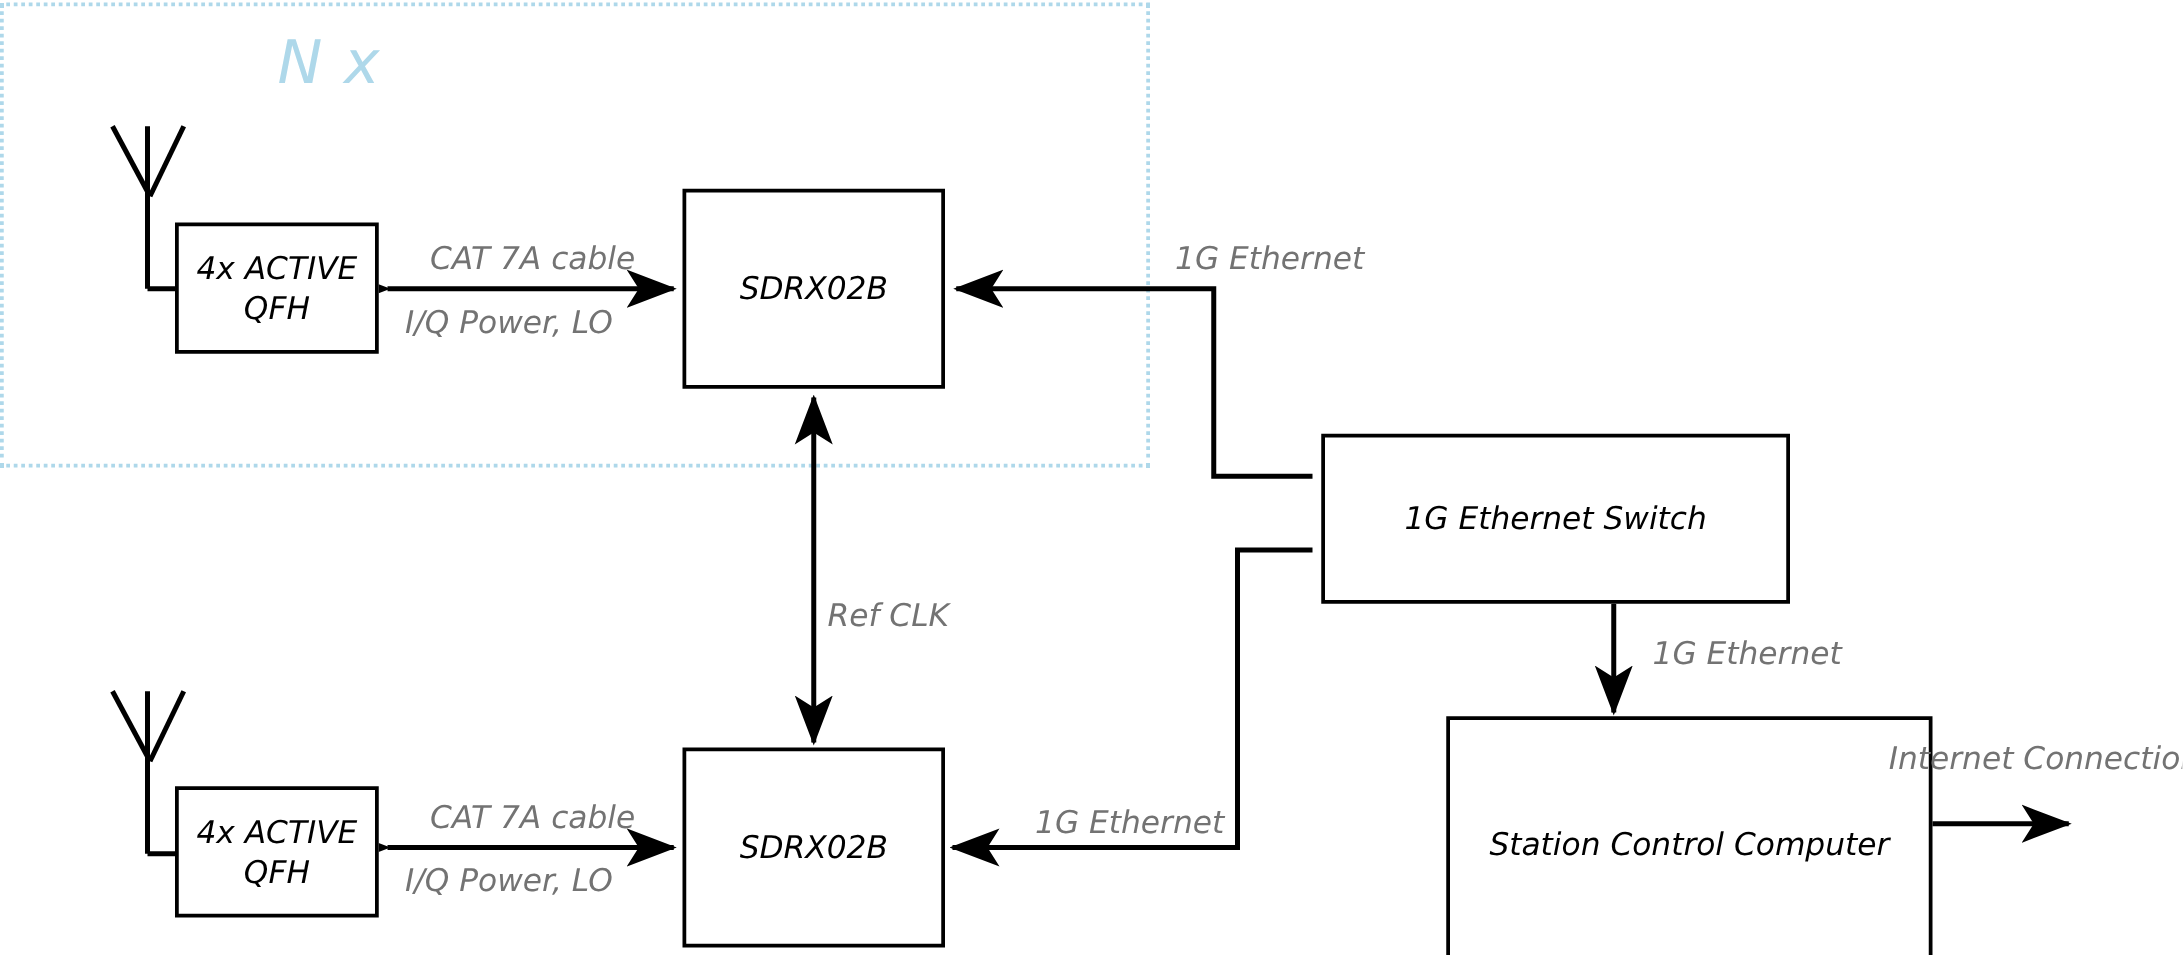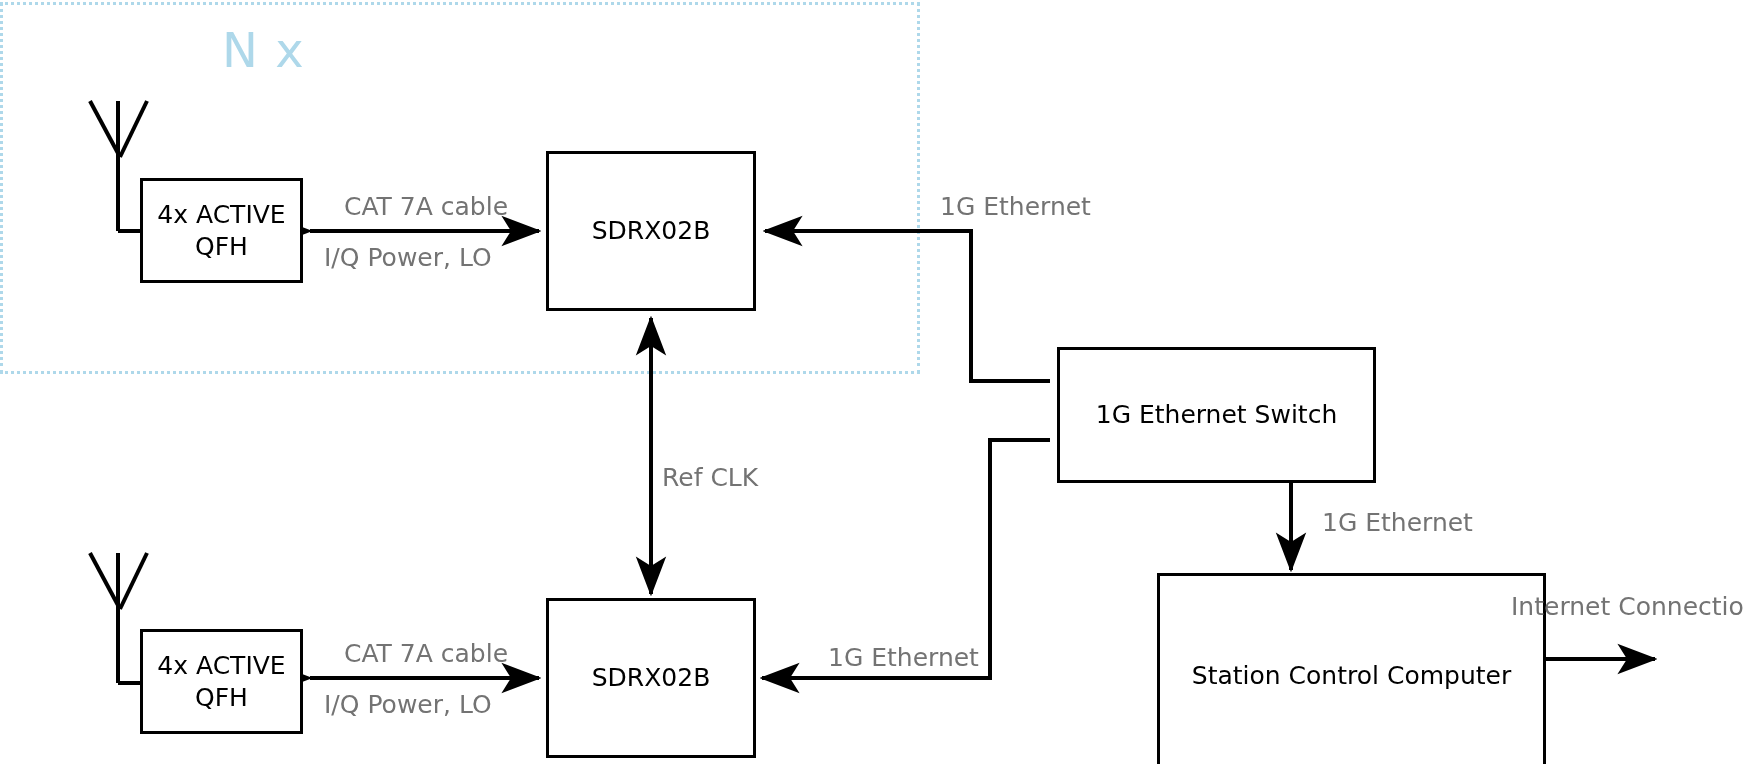--- a/index.html
+++ b/index.html
@@ -2,20 +2,21 @@
 <html><head>
 <meta charset="utf-8">
 <style>
   html,body{margin:0;padding:0;background:#ffffff;}
   #root{
     position:relative;
     width:1746px;height:764px;
     background:#ffffff;
     font-family:"DejaVu Sans","Liberation Sans",sans-serif;
     overflow:hidden;
+    font-style:italic;
   }
   .svgwrap{position:absolute;left:0;top:0;width:1746px;height:764px;}
   .box{
     position:absolute;
     border:3px solid #000000;
     background:#ffffff;
     box-sizing:border-box;
     display:flex;align-items:center;justify-content:center;
     text-align:center;
     font-size:25px;
@@ -109,33 +110,33 @@
   <div class="box" style="left:140px;top:178px;width:163px;height:105px;">4x ACTIVE
 QFH</div>
 
   <div class="box" style="left:546px;top:151px;width:210px;height:160px;">SDRX02B</div>
 
   <div class="box" style="left:140px;top:629px;width:163px;height:105px;">4x ACTIVE
 QFH</div>
 
   <div class="box" style="left:546px;top:598px;width:210px;height:160px;">SDRX02B</div>
 
-  <div class="box" style="left:1057px;top:347px;width:319px;height:136px;">1G Ethernet Switch</div>
+  <div class="box" style="left:1057px;top:347px;width:375px;height:136px;">1G Ethernet Switch</div>
 
   <div class="box" style="left:1157px;top:573px;width:389px;height:206px;">Station Control Computer</div>
 
   <div class="lbl" style="left:344px;top:192px;">CAT 7A cable</div>
   <div class="lbl" style="left:324px;top:243px;">I/Q Power, LO</div>
 
   <div class="lbl" style="left:344px;top:639px;">CAT 7A cable</div>
   <div class="lbl" style="left:324px;top:690px;">I/Q Power, LO</div>
 
   <div class="lbl" style="left:940px;top:192px;">1G Ethernet</div>
 
   <div class="lbl" style="left:828px;top:643px;">1G Ethernet</div>
 
   <div class="lbl" style="left:1322px;top:508px;">1G Ethernet</div>
 
-  <div class="lbl" style="left:662px;top:463px;">Ref CLK</div>
+  <div class="lbl" style="left:662px;top:478px;">Ref CLK</div>
 
   <div class="lbl" style="left:1511px;top:592px;">Internet Connection</div>
 
 </div>
 
 </body></html>

